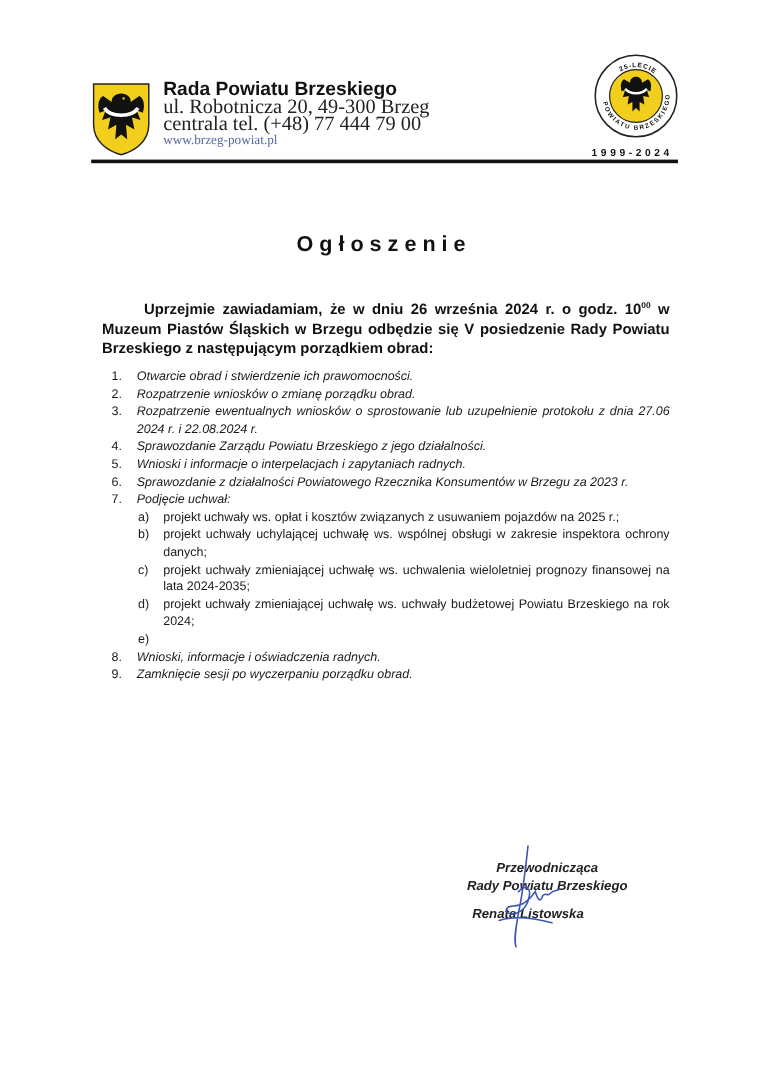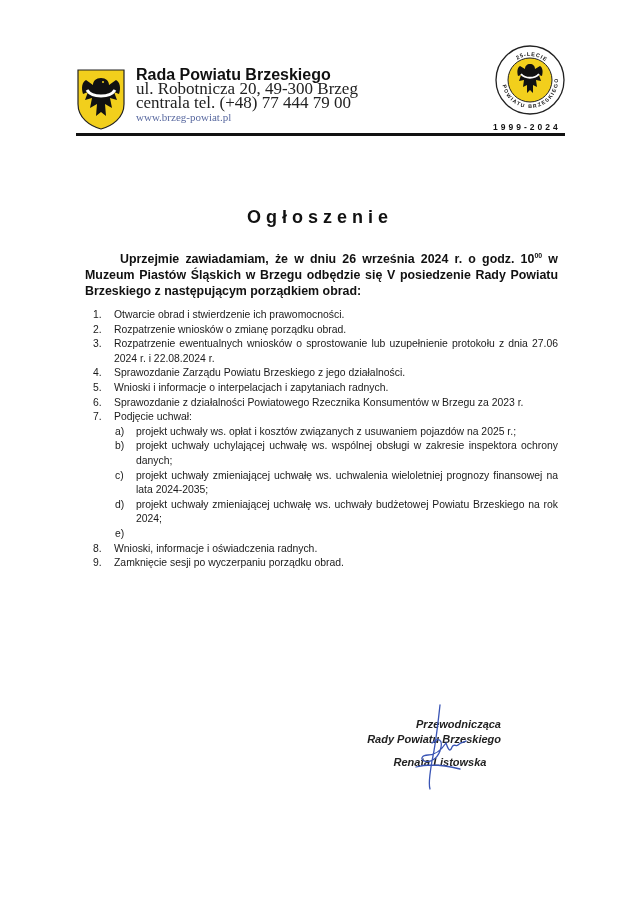--- a/index.html
+++ b/index.html
@@ -10,38 +10,38 @@
   .crest { position: absolute; left: 76px; top: 68px; width: 50px; height: 62px; }
   .org { position: absolute; left: 136px; top: 67px; }
   .org-name { font-family: "Liberation Sans", sans-serif; font-weight: bold; font-size: 16px; color: #111; line-height: 15px; }
   .org-line { font-family: "Liberation Serif", serif; font-size: 17px; color: #222; line-height: 14px; }
   .org-web { font-family: "Liberation Serif", serif; font-size: 11px; color: #5a6aa0; line-height: 14px; }
   .anniv { position: absolute; left: 494px; top: 44px; width: 72px; height: 72px; }
   .anniv-years { position: absolute; left: 493px; top: 122px; font-family: "Liberation Sans", sans-serif; font-weight: bold; font-size: 8.5px; letter-spacing: 3px; color: #111; }
   .header-rule { position: absolute; left: 76px; top: 133px; width: 489px; height: 3px; background: #111; }
 
   
-  .title { position: absolute; left: 0; width: 640px; top: 207px; text-align: center; font-family: "Liberation Sans", sans-serif; font-weight: bold; font-size: 18px; letter-spacing: 5px; color: #111; }
+  .title { position: absolute; left: 0; width: 640px; top: 193px; text-align: center; font-family: "Liberation Sans", sans-serif; font-weight: bold; font-size: 18px; letter-spacing: 5px; color: #111; }
 
   
   .intro { position: absolute; left: 85px; top: 248px; width: 473px; font-weight: bold; font-size: 12.4px; line-height: 16px; text-align: justify; color: #111; }
   .intro .indent { display: inline-block; width: 35px; }
   .intro sup { font-size: 7px; vertical-align: 5px; }
 
   
   .agenda { position: absolute; left: 85px; top: 308px; width: 473px; font-size: 10.4px; line-height: 14.6px; color: #1a1a1a; }
   .item { display: flex; }
   .item .num { width: 29px; padding-left: 8px; box-sizing: border-box; flex: none; }
-  .item .txt { flex: 1; text-align: justify; }
+  .item .txt { flex: 1; text-align: justify; font-style: italic; }
   .sub { display: flex; padding-left: 29px; }
   .sub .let { width: 21px; padding-left: 1px; flex: none; }
   .sub .txt { flex: 1; text-align: justify; }
 
   
-  .sig { position: absolute; left: 341px; top: 717px; width: 160px; text-align: right; font-style: italic; font-weight: bold; font-size: 11px; line-height: 14.5px; color: #222; }
+  .sig { position: absolute; left: 376px; top: 717px; width: 160px; text-align: center; font-style: italic; font-weight: bold; font-size: 11px; line-height: 14.5px; color: #222; }
   .sig-name { position: absolute; left: 360px; top: 756px; width: 160px; text-align: center; font-style: italic; font-weight: bold; font-size: 11px; color: #222; }
   .scribble { position: absolute; left: 410px; top: 703px; width: 70px; height: 88px; }
 </style>
 </head>
 <body>
 
 <div class="page">
 
   <svg class="crest" viewBox="0 0 50 62">
     <path d="M2 2 H48 V36 C48 50 36 58 25 61 C14 58 2 50 2 36 Z" fill="#f2cf1c" stroke="#222" stroke-width="1.2"></path>

